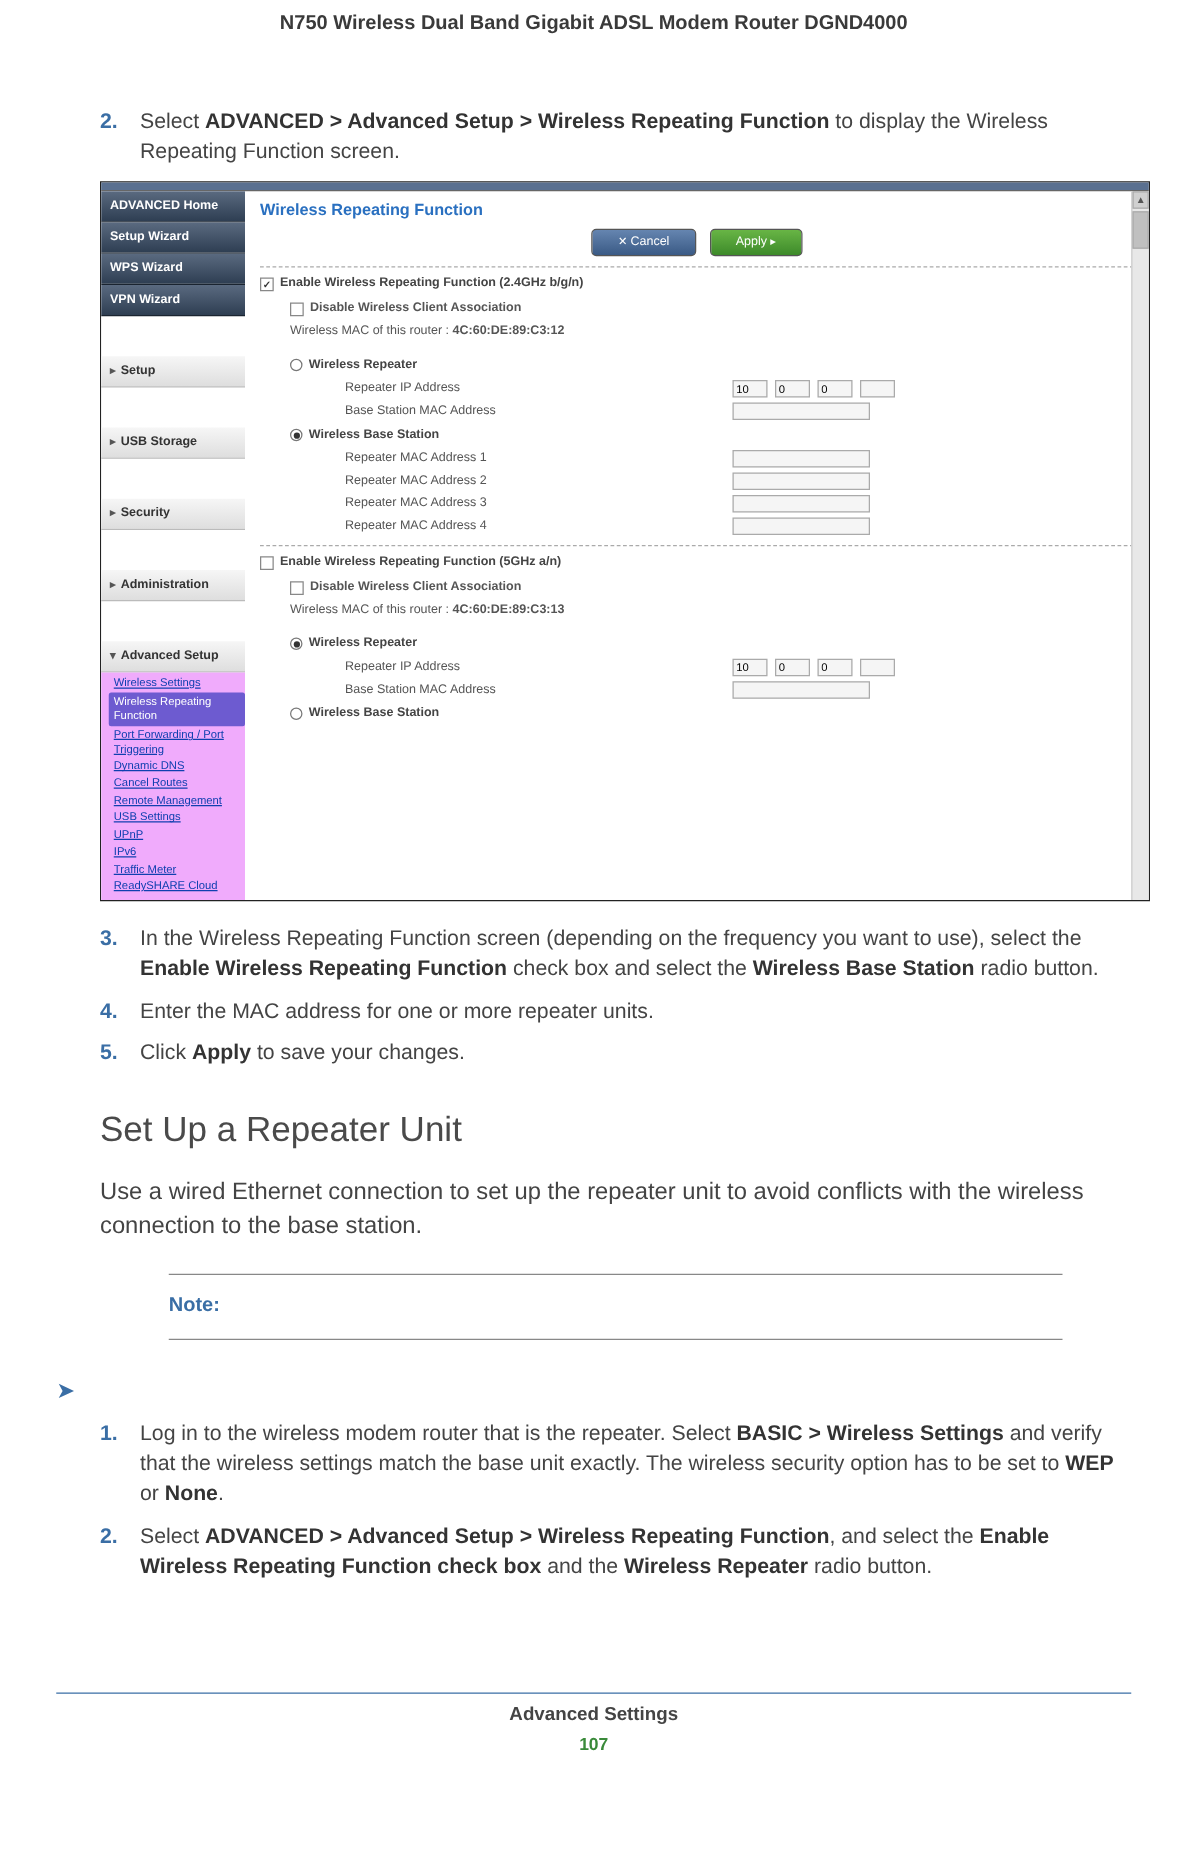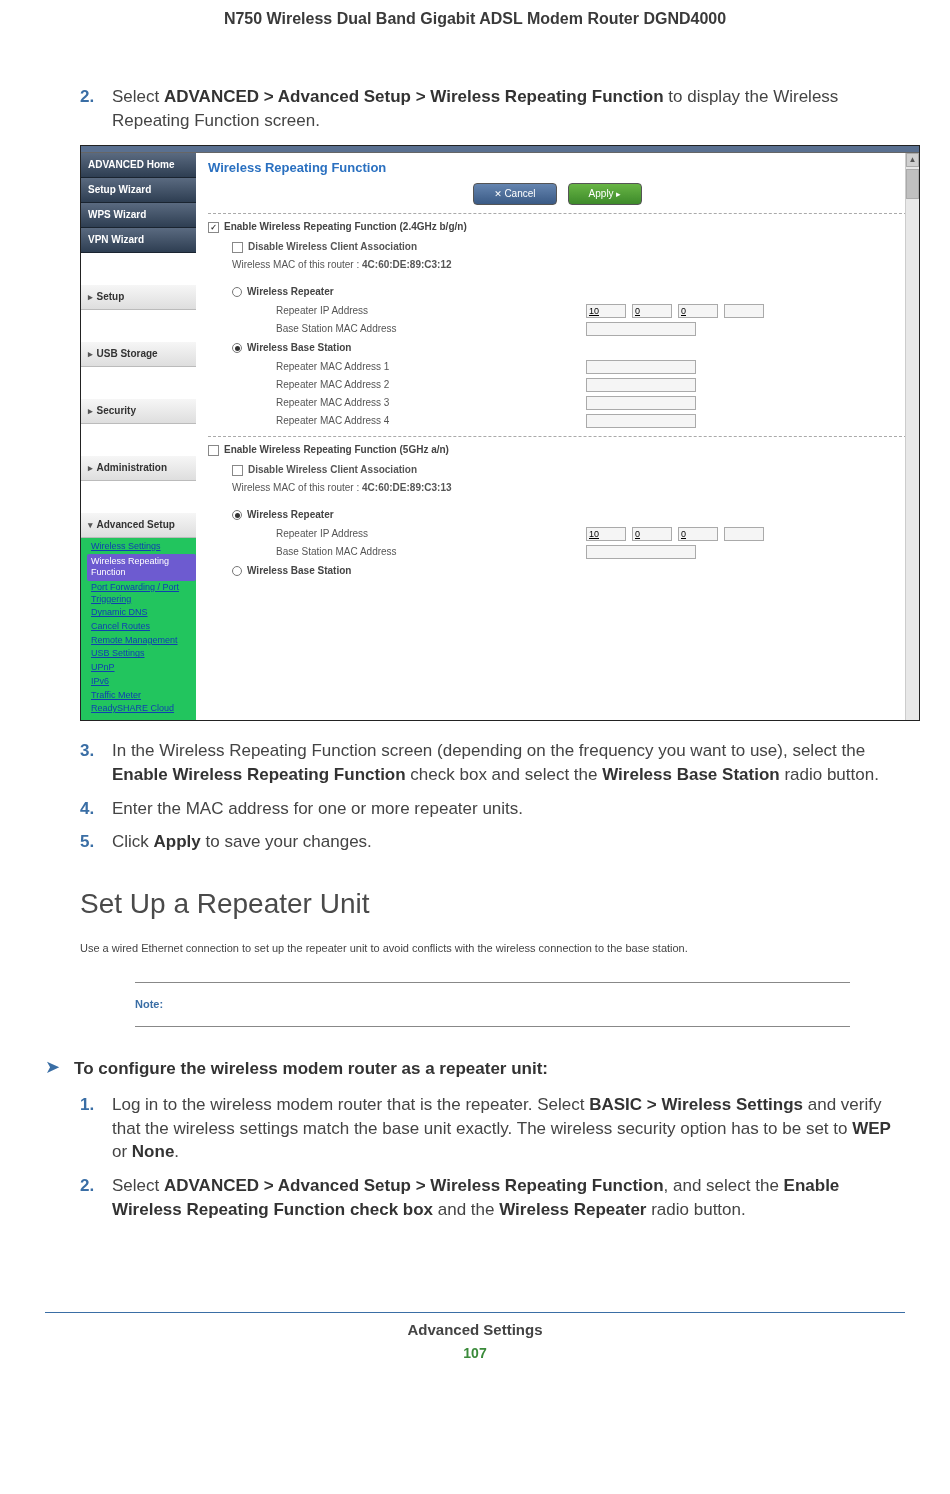--- a/index.html
+++ b/index.html
@@ -81,21 +81,21 @@
     .ss-nav-item.light::before {
       content: "▸";
       font-size: 9px;
       margin-right: 4px;
       color: #555;
     }
     .ss-nav-item.expanded::before {
       content: "▾";
     }
     .ss-sublinks {
-      background: #22c55e;
+      background: #f0abfc;
       padding: 2px 0 4px 10px;
     }
     .ss-sublink {
       color: #1040b0;
       text-decoration: underline;
       font-size: 9px;
       padding: 1px 0;
       display: block;
       line-height: 1.3;
     }
@@ -132,41 +132,41 @@
     .ss-checkbox { width: 11px; height: 11px; border: 1px solid #888; background: #fff; display: inline-flex; align-items: center; justify-content: center; font-size: 8px; color: #333; }
     .ss-indent { padding-left: 24px; margin-top: 4px; }
     .ss-indent2 { padding-left: 44px; }
     .ss-text { font-size: 10px; color: #555; padding: 2px 0; }
     .ss-radio { width: 10px; height: 10px; border: 1px solid #777; border-radius: 50%; background: #fff; display: inline-flex; align-items: center; justify-content: center; margin-right: 5px; vertical-align: middle; }
     .ss-radio.checked::after { content: ""; width: 5px; height: 5px; background: #333; border-radius: 50%; }
     .ss-radiorow { font-size: 10px; color: #444; font-weight: bold; padding: 3px 0; display: flex; align-items: center; }
     .ss-fieldrow { display: flex; align-items: center; padding: 2px 0; }
     .ss-fieldlabel { font-size: 10px; color: #555; width: 310px; }
     .ss-input { border: 1px solid #aaa; background: #f5f5f5; height: 14px; width: 110px; font-size: 9px; padding: 0 2px; }
-    .ss-input.small { width: 40px; margin-right: 2px; text-decoration: underline; }
+    .ss-input.small { width: 28px; margin-right: 2px; }
     .ss-ip-group { display: flex; gap: 4px; }
     .ss-scrollbar { position: absolute; right: 0; top: 0; bottom: 0; width: 14px; background: #e8e8e8; border-left: 1px solid #ccc; }
     .ss-scroll-btn { height: 14px; background: #d0d0d0; border: 1px solid #aaa; font-size: 8px; text-align: center; line-height: 12px; color: #555; }
     .ss-scroll-thumb { height: 30px; background: #c0c0c0; border: 1px solid #aaa; margin-top: 2px; }
     .section-heading {
       font-family: Arial, sans-serif;
       font-size: 28px;
       color: #4a4a4a;
       font-weight: normal;
       margin: 30px 0 18px 0;
     }
-    .body-text { color: #444; font-size: 11px; margin-bottom: 20px; }
+    .body-text { color: #444; font-size: 19px; margin-bottom: 20px; }
     .note-box {
       border-top: 1px solid #888;
       border-bottom: 1px solid #888;
       margin: 25px 55px 30px 55px;
       padding: 14px 0;
       display: flex;
     }
-    .note-label { color: #3a6ea5; font-weight: bold; font-size: 11px; min-width: 56px; }
+    .note-label { color: #3a6ea5; font-weight: bold; font-size: 16px; min-width: 56px; }
     .note-text { font-size: 17px; color: #444; }
     .proc-heading { display: flex; align-items: flex-start; margin: 28px 0 12px 0; }
     .proc-arrow { color: #3a6ea5; font-size: 18px; margin-right: 14px; line-height: 1.2; }
     .proc-title { font-weight: bold; font-size: 17px; color: #333; }
     .footer-line { border-top: 1px solid #3a6ea5; margin: 90px 0 6px 0; }
     .footer-text { text-align: center; font-weight: bold; font-size: 15px; color: #444; }
     .footer-pagenum { text-align: center; font-weight: bold; font-size: 14px; color: #3a8a3a; margin-top: 4px; }
   </style>
 </head>
 <body>
@@ -344,21 +344,20 @@
     <h2 class="section-heading">Set Up a Repeater Unit</h2>
     <div class="body-text">Use a wired Ethernet connection to set up the repeater unit to avoid conflicts with the wireless connection to the base station.</div>
 
     <div class="note-box">
       <div class="note-label">Note:</div>
     </div>
   </div>
 
   <div class="proc-heading">
     <span class="proc-arrow">➤</span>
-    <span class="proc-title">To configure the wireless modem router as a repeater unit:</span>
   </div>
 
   <div class="content">
     <div class="step">
       <div class="step-num">1.</div>
       <div class="step-body">
         <span>Log in to the wireless modem router that is the repeater. Select </span><b>BASIC &gt; Wireless Settings</b><span> and verify that the wireless settings match the base unit exactly. The wireless security option has to be set to </span><b>WEP</b><span> or </span><b>None</b><span>.</span>
       </div>
     </div>
     <div class="step">

